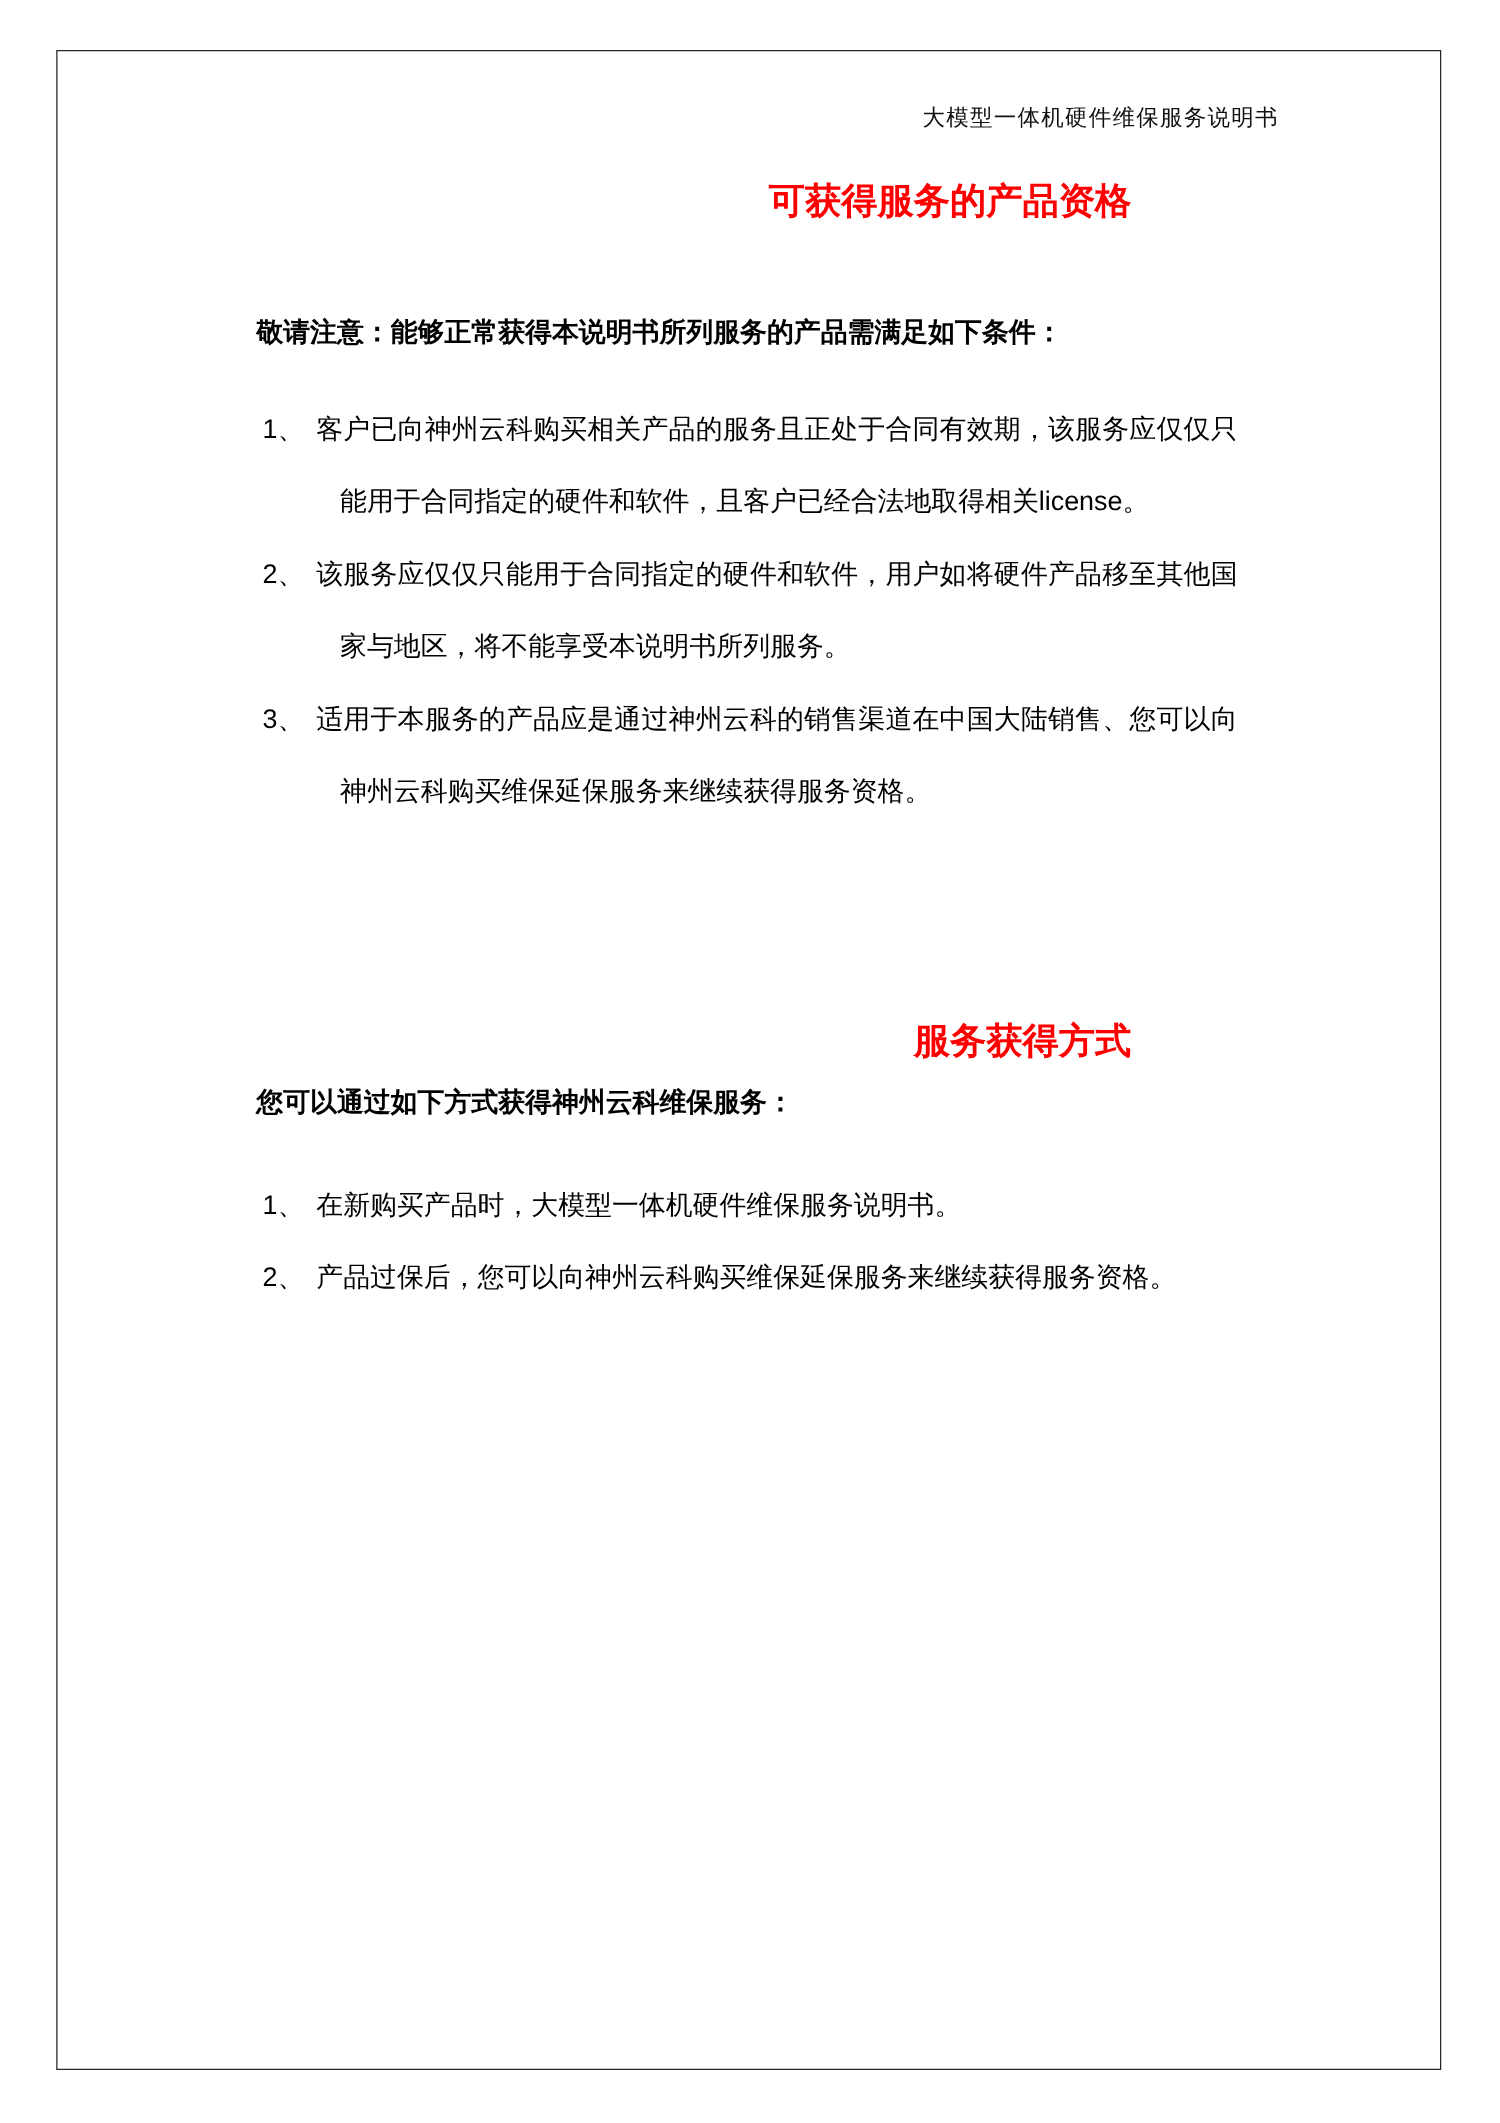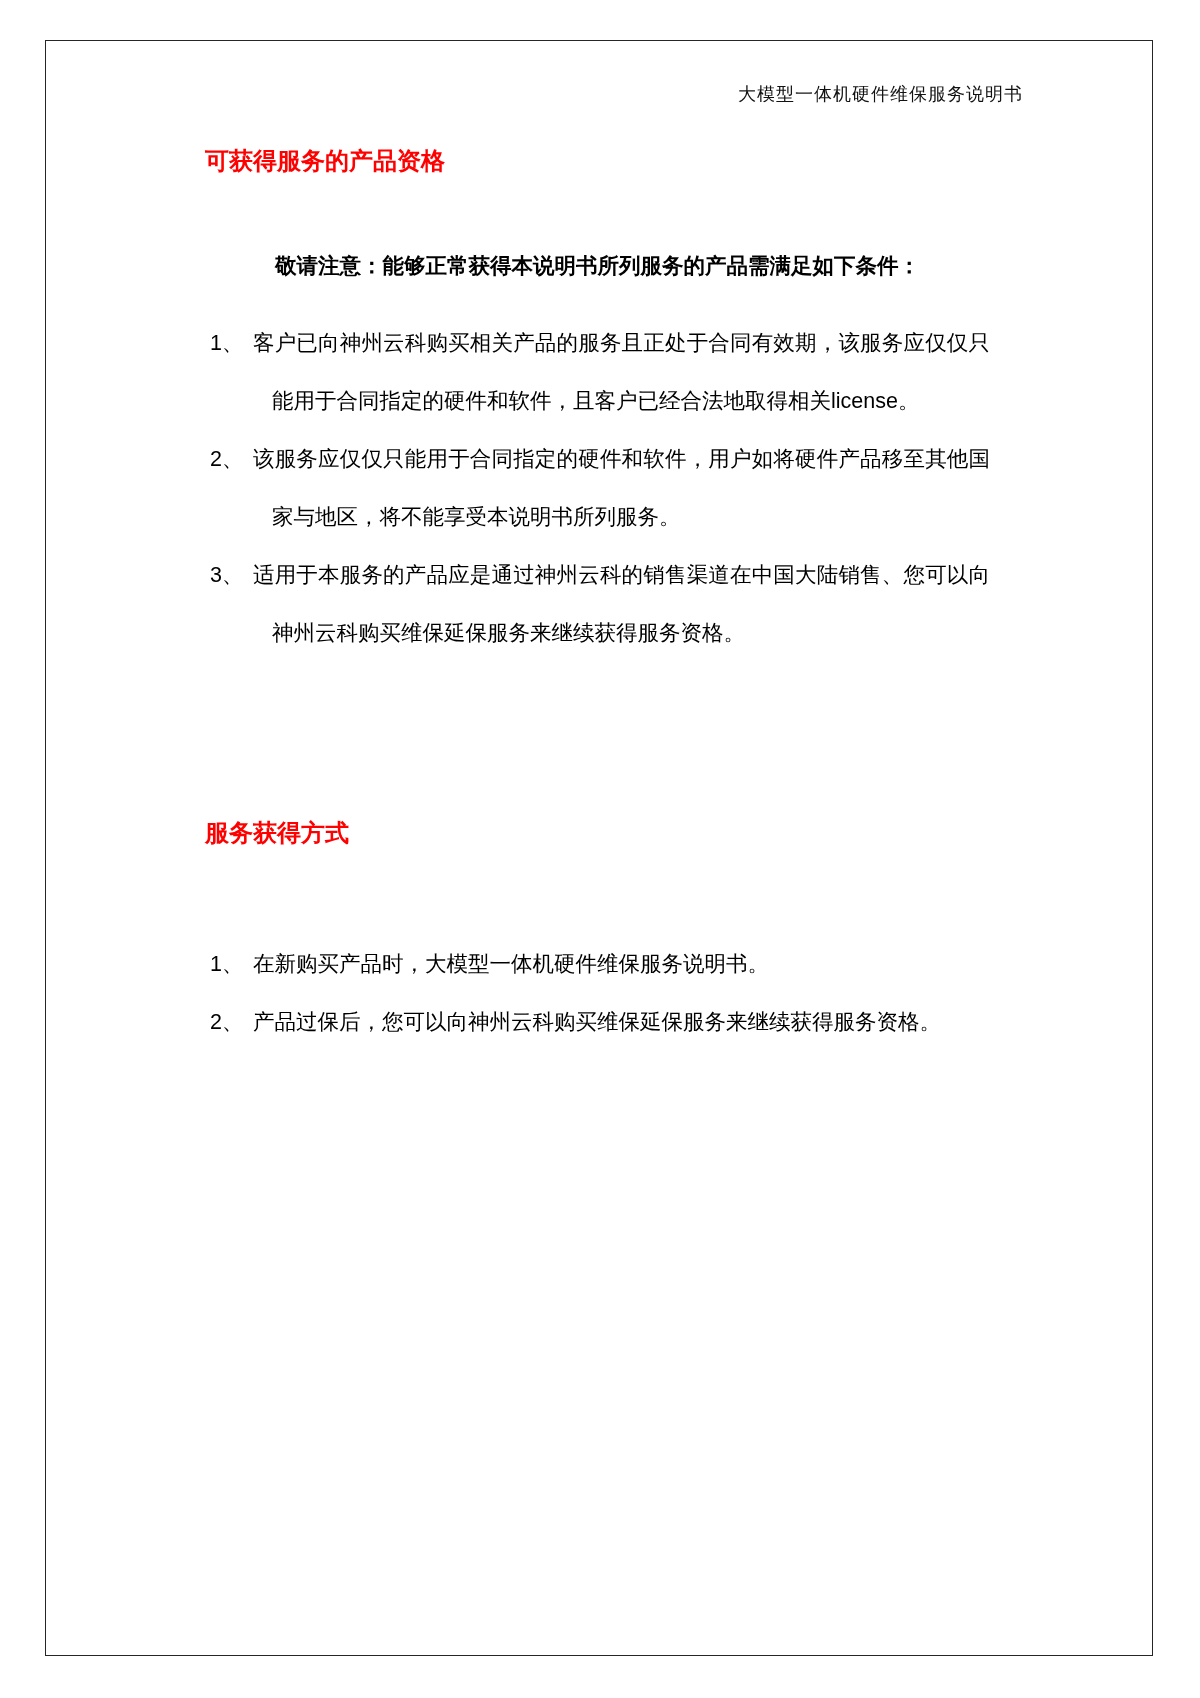--- a/index.html
+++ b/index.html
@@ -24,35 +24,34 @@
     top:82px; left:205px; width:818px;
     text-align:right;
     font-family:"Liberation Serif", serif;
     font-size:18px;
     color:#111111;
     letter-spacing:1px;
   }
   .section-title {
     position:absolute;
     left:205px; width:700px;
-    text-align:left;
-    font-size:24px;
+    text-align:right;
+    font-size:29px;
     font-weight:700;
     line-height:44px;
     color:#ff0000;
   }
   .title-1 { top:139px; }
   .title-2 { top:770px;margin-top:41px; }
   .lead {
     position:absolute;
     left:205px; width:785px;
     font-size:21.5px;
     font-weight:700;
     line-height:36px;
-    text-align:center;
   }
   .lead-1 { top:248px; }
   .lead-2 { top:864px; }
   .num-list {
     position:absolute;
     left:205px; width:785px;
   }
   .list-1 { top:314px; }
   .list-2 { top:935px; }
   .list-item {
@@ -104,20 +103,21 @@
       <div class="item-text">该服务应仅仅只能用于合同指定的硬件和软件，用户如将硬件产品移至其他国家与地区，将不能享受本说明书所列服务。</div>
     </div>
     <div class="list-item">
       <span class="item-num">3、</span>
       <div class="item-text">适用于本服务的产品应是通过神州云科的销售渠道在中国大陆销售、您可以向神州云科购买维保延保服务来继续获得服务资格。</div>
     </div>
   </div>
 
   <div class="section-title title-2">服务获得方式</div>
 
+  <div class="lead lead-2">您可以通过如下方式获得神州云科维保服务：</div>
 
   <div class="num-list list-2">
     <div class="list-item">
       <span class="item-num">1、</span>
       <div class="item-text">在新购买产品时，大模型一体机硬件维保服务说明书。</div>
     </div>
     <div class="list-item">
       <span class="item-num">2、</span>
       <div class="item-text">产品过保后，您可以向神州云科购买维保延保服务来继续获得服务资格。</div>
     </div>

